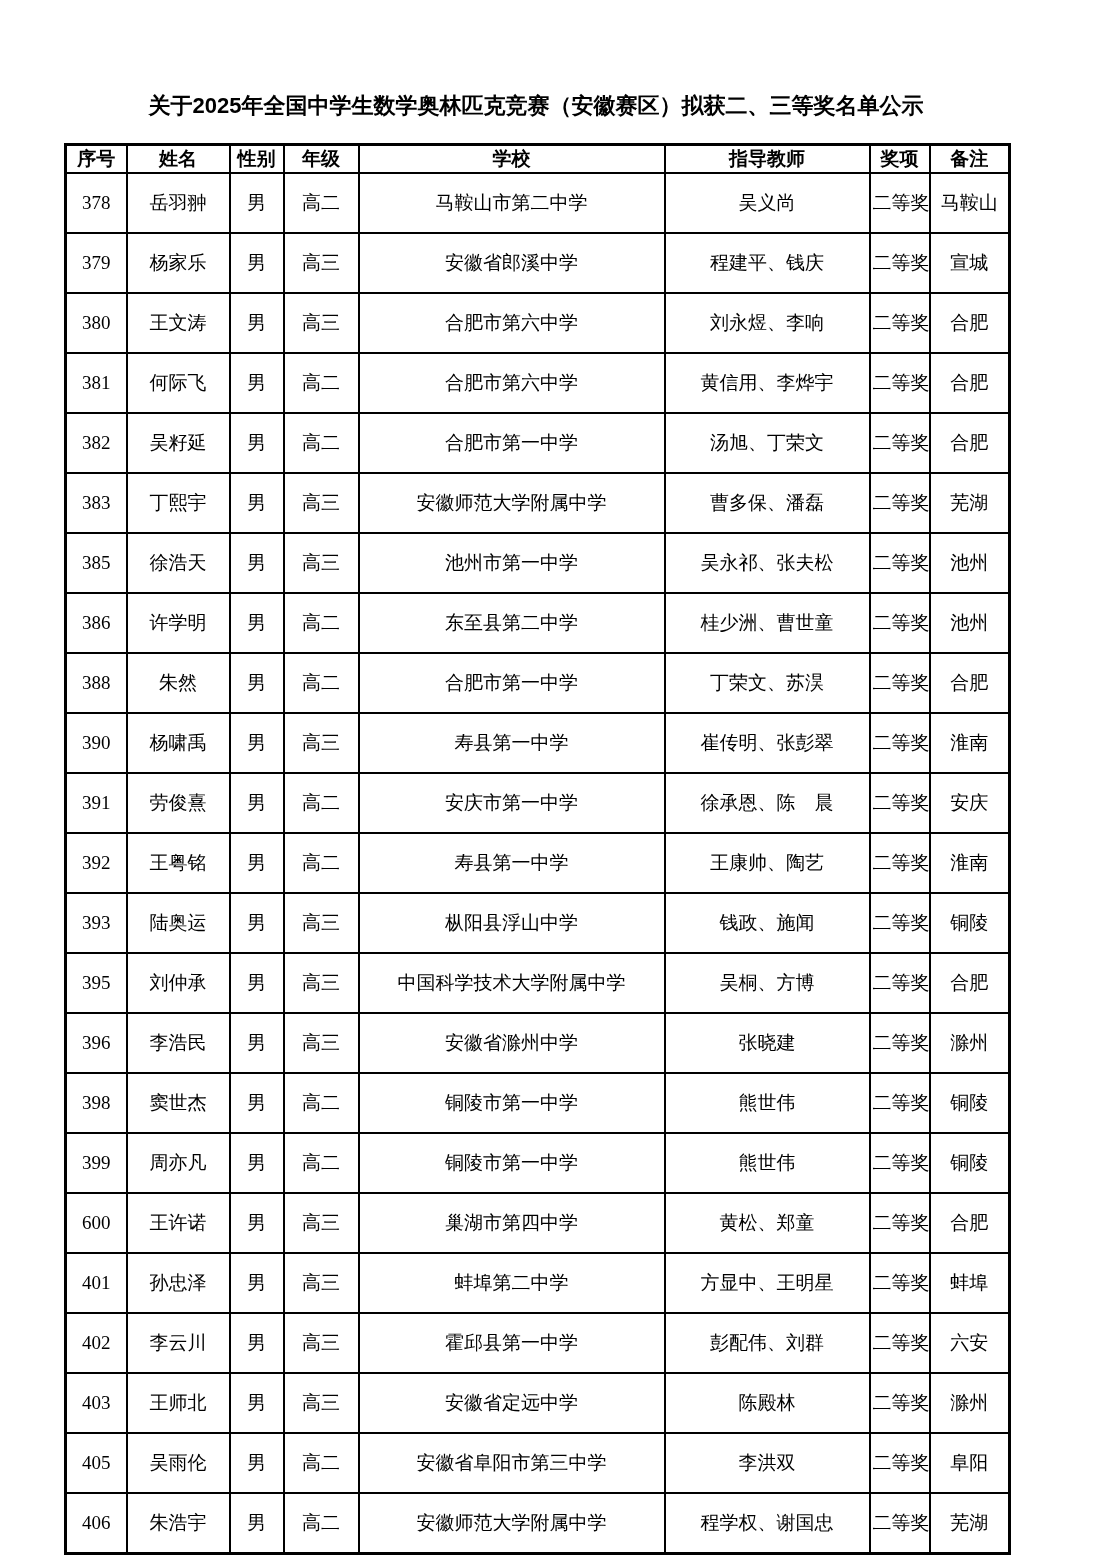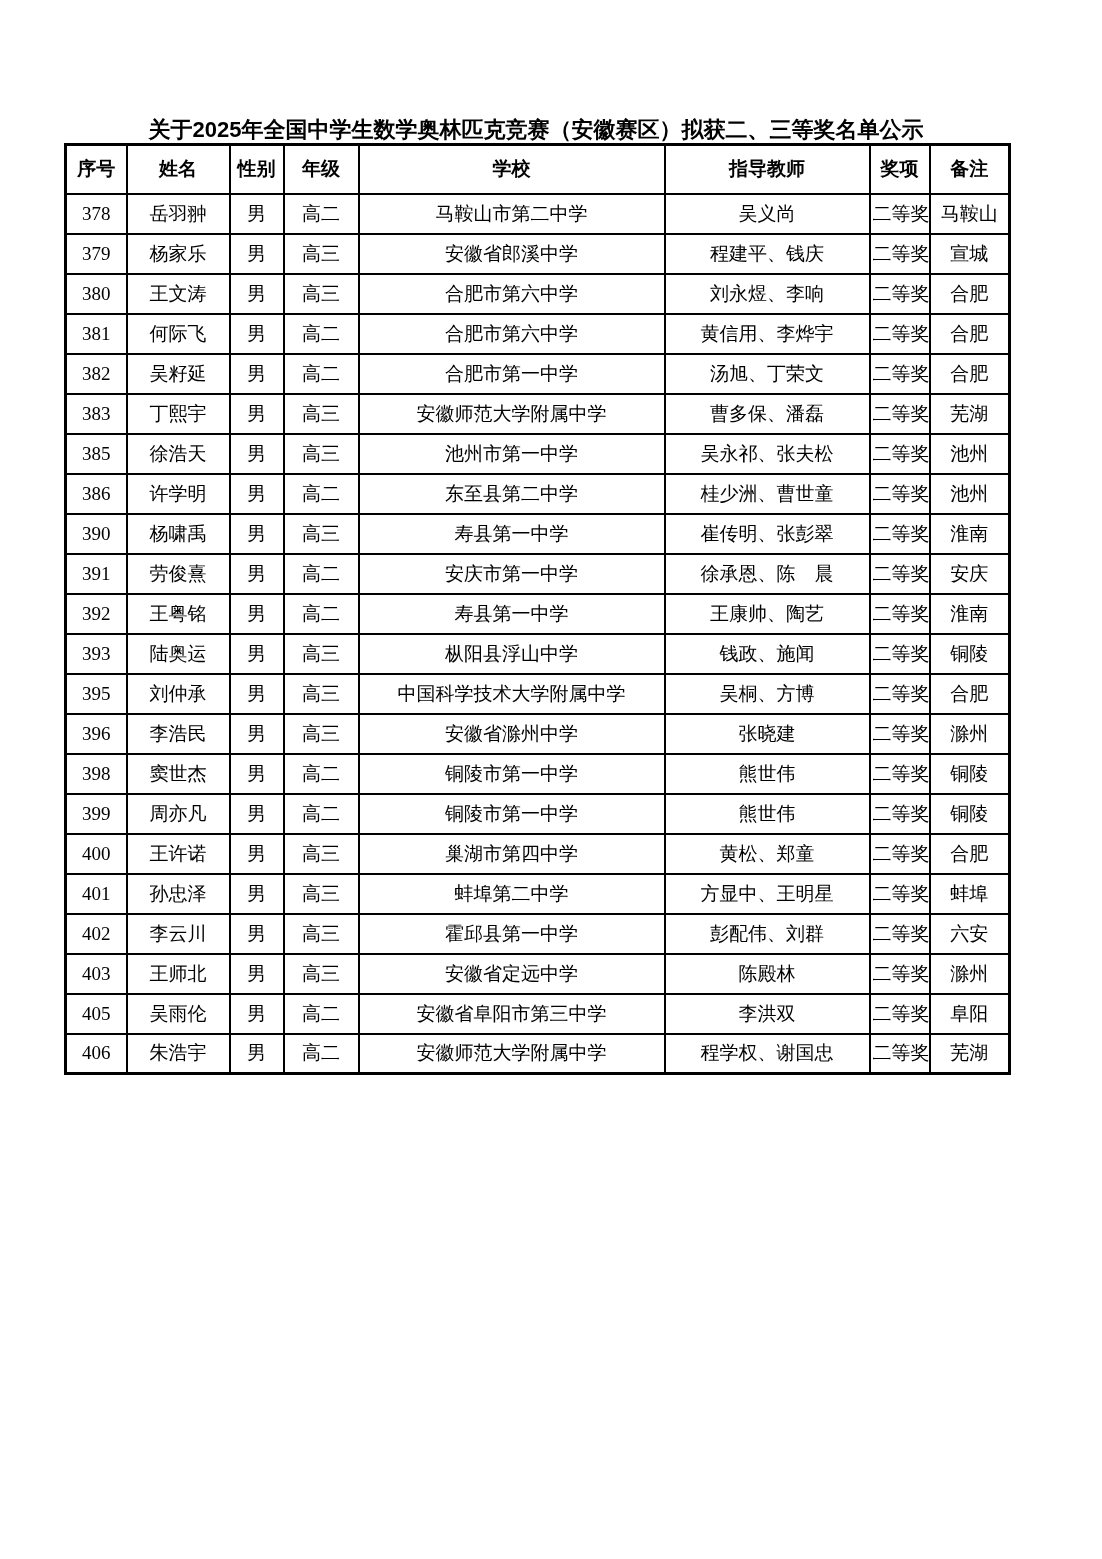--- a/index.html
+++ b/index.html
@@ -17,21 +17,21 @@
   .page {
     position: absolute;
     left: 0;
     top: 0;
     width: 1102px;
     height: 1559px;
     background: #ffffff;
   }
   .doc-title {
     position: absolute;
-    top: 115px;
+    top: 91px;
     left: 64px;
     width: 944px;
     margin: 0;
     text-align: center;
     font-family: "Liberation Sans", sans-serif;
     font-weight: bold;
     font-size: 22px;
     line-height: 30px;
     color: #000000;
   }
@@ -47,30 +47,30 @@
   table.award-table th,
   table.award-table td {
     border: 2px solid #000000;
     text-align: center;
     vertical-align: middle;
     padding: 0 2px;
     overflow: hidden;
     white-space: nowrap;
   }
   table.award-table thead tr {
-    height: 49px;
+    height: 28px;
   }
   table.award-table th {
     font-family: "Liberation Sans", sans-serif;
     font-weight: bold;
     font-size: 19px;
     color: #000000;
   }
   table.award-table tbody tr {
-    height: 40px;
+    height: 60px;
   }
   table.award-table td {
     font-family: "Liberation Serif", serif;
     font-size: 19px;
     font-weight: normal;
     color: #000000;
   }
 </style>
 </head>
 <body>
@@ -176,20 +176,30 @@
           <td>386</td>
           <td>许学明</td>
           <td>男</td>
           <td>高二</td>
           <td>东至县第二中学</td>
           <td>桂少洲、曹世童</td>
           <td>二等奖</td>
           <td>池州</td>
         </tr>
         <tr>
+          <td>388</td>
+          <td>朱然</td>
+          <td>男</td>
+          <td>高二</td>
+          <td>合肥市第一中学</td>
+          <td>丁荣文、苏淏</td>
+          <td>二等奖</td>
+          <td>合肥</td>
+        </tr>
+        <tr>
           <td>390</td>
           <td>杨啸禹</td>
           <td>男</td>
           <td>高三</td>
           <td>寿县第一中学</td>
           <td>崔传明、张彭翠</td>
           <td>二等奖</td>
           <td>淮南</td>
         </tr>
         <tr>
@@ -256,21 +266,21 @@
           <td>399</td>
           <td>周亦凡</td>
           <td>男</td>
           <td>高二</td>
           <td>铜陵市第一中学</td>
           <td>熊世伟</td>
           <td>二等奖</td>
           <td>铜陵</td>
         </tr>
         <tr>
-          <td>400</td>
+          <td>600</td>
           <td>王许诺</td>
           <td>男</td>
           <td>高三</td>
           <td>巢湖市第四中学</td>
           <td>黄松、郑童</td>
           <td>二等奖</td>
           <td>合肥</td>
         </tr>
         <tr>
           <td>401</td>

